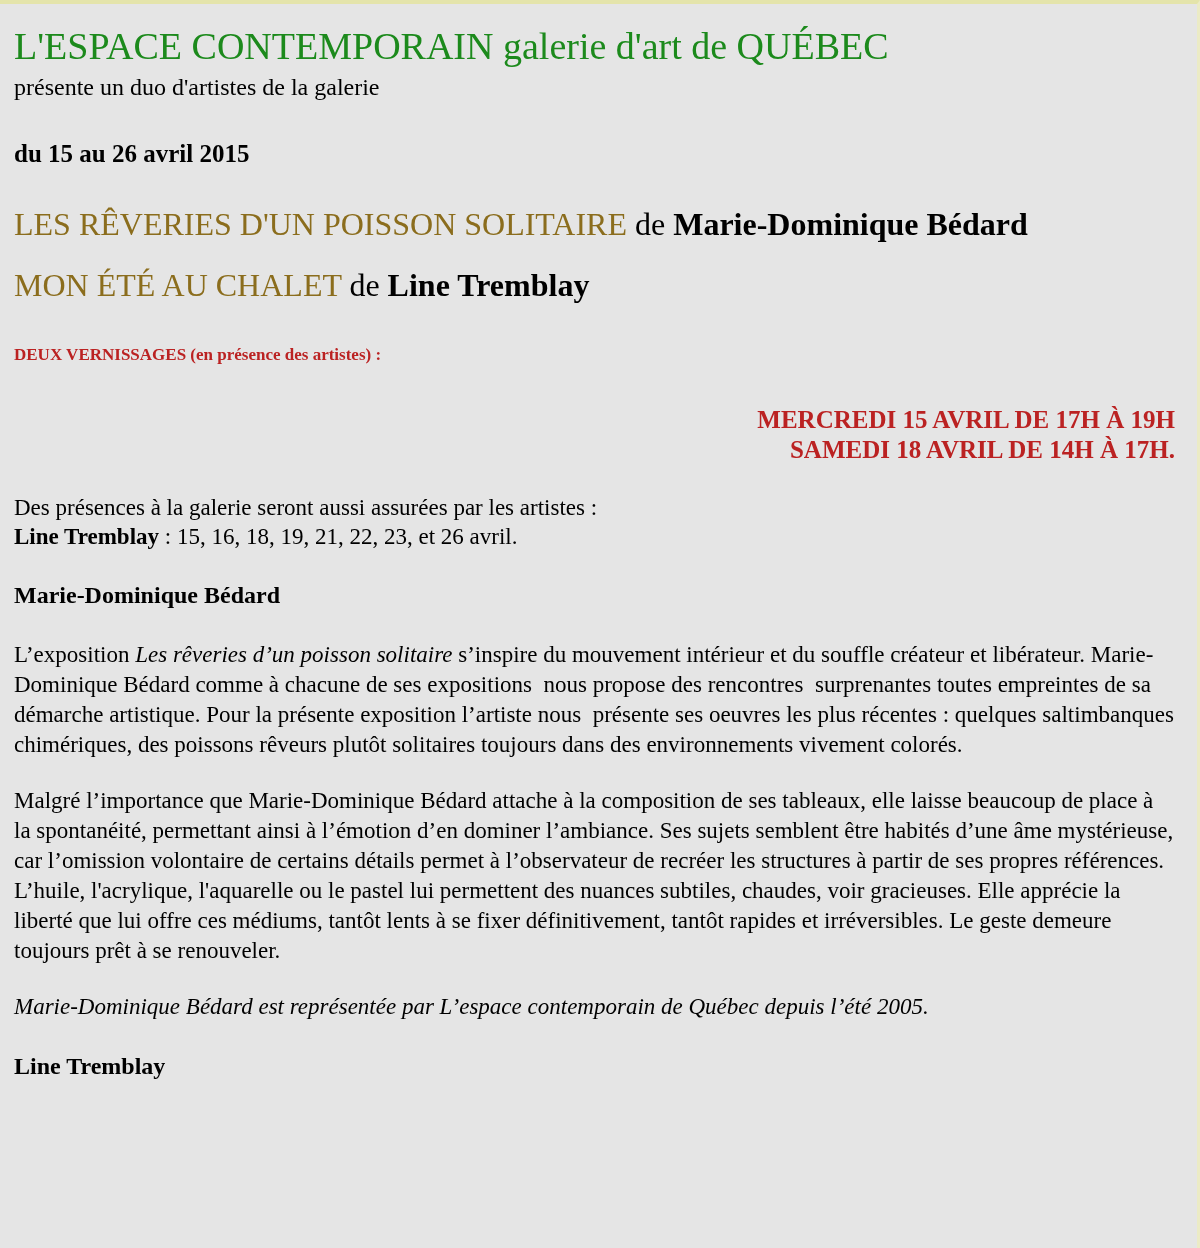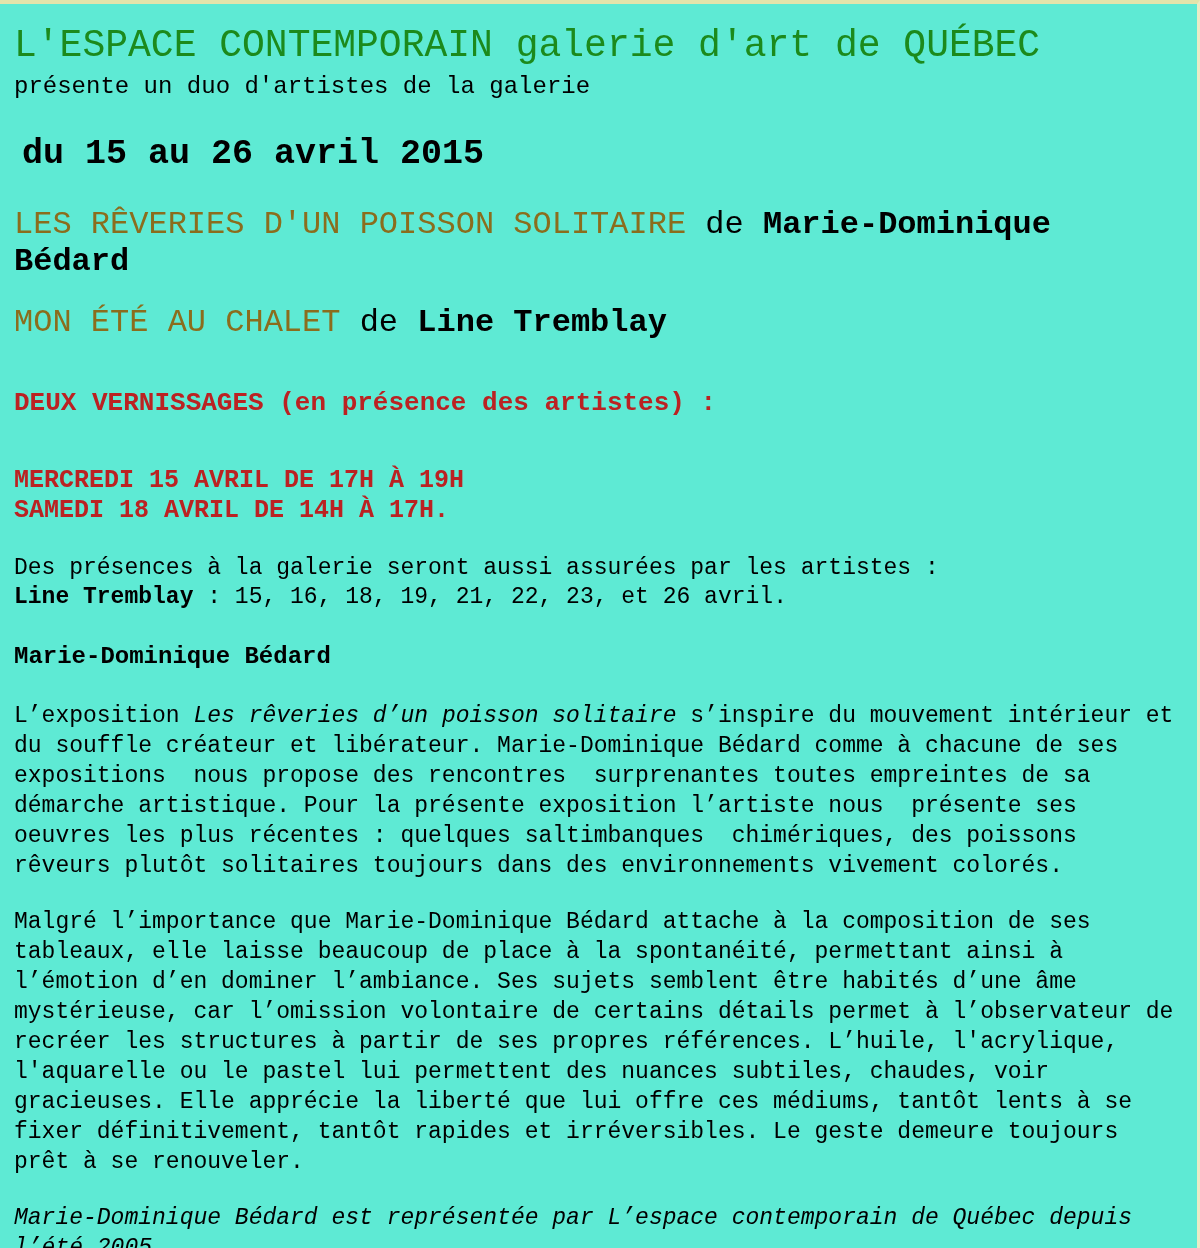--- a/index.html
+++ b/index.html
@@ -4,68 +4,69 @@
 <style>
   html, body {
     margin: 0;
     padding: 0;
     background: #ffffff;
   }
   .page {
     width: 1200px;
     height: 1248px;
     box-sizing: border-box;
-    background: #5eead4;
+    background: #e5e5e5;
     border-top: 4px solid #e4e4ab;
     border-right: 3px solid #ebebc6;
     overflow: hidden;
-    font-family: Liberation Mono, monospace;
+    font-family: Liberation Serif, serif;
     color: #000000;
   }
   .content {
     padding: 12px 22px 0 14px;
   }
   .title {
     font-size: 38px;
     font-weight: 400;
     color: #1c8a1c;
     margin: 8px 0 4px 0;
     line-height: 44px;
   }
   .subtitle {
     font-size: 24px;
     margin: 0;
     line-height: 30px;
   }
   .date-range {
-    font-size: 35px;
+    font-size: 25px;
     font-weight: 700;
-    margin: 32px 8px;
+    margin: 32px 0;
     line-height: 40px;
   }
   .exhibition {
     font-size: 32px;
     font-weight: 400;
     margin: 24px 0;
     line-height: 37px;
   }
   .exhibition .exhibition-title { color: #8b6d1d; }
   .exhibition .artist-name { font-weight: 700; color: #000; }
   .vern-heading {
-    font-size: 26px;
+    font-size: 17px;
     font-weight: 700;
     color: #bb2222;
-    margin: 48px 0;
+    margin: 36px 0;
     line-height: 29px;
   }
   .vern-dates {
     font-size: 25px;
     font-weight: 700;
     color: #bb2222;
     margin: 30px 0 28px 0;
+    text-align: right;
   }
   .vern-dates .vern-date-line { line-height: 30px; }
   .body-text {
     font-size: 23px;
     line-height: 30px;
   }
   .presences { margin: 21px 0; }
   .presence-line { line-height: 29px; }
   .bold-name { font-weight: 700; }
   .section-heading {

